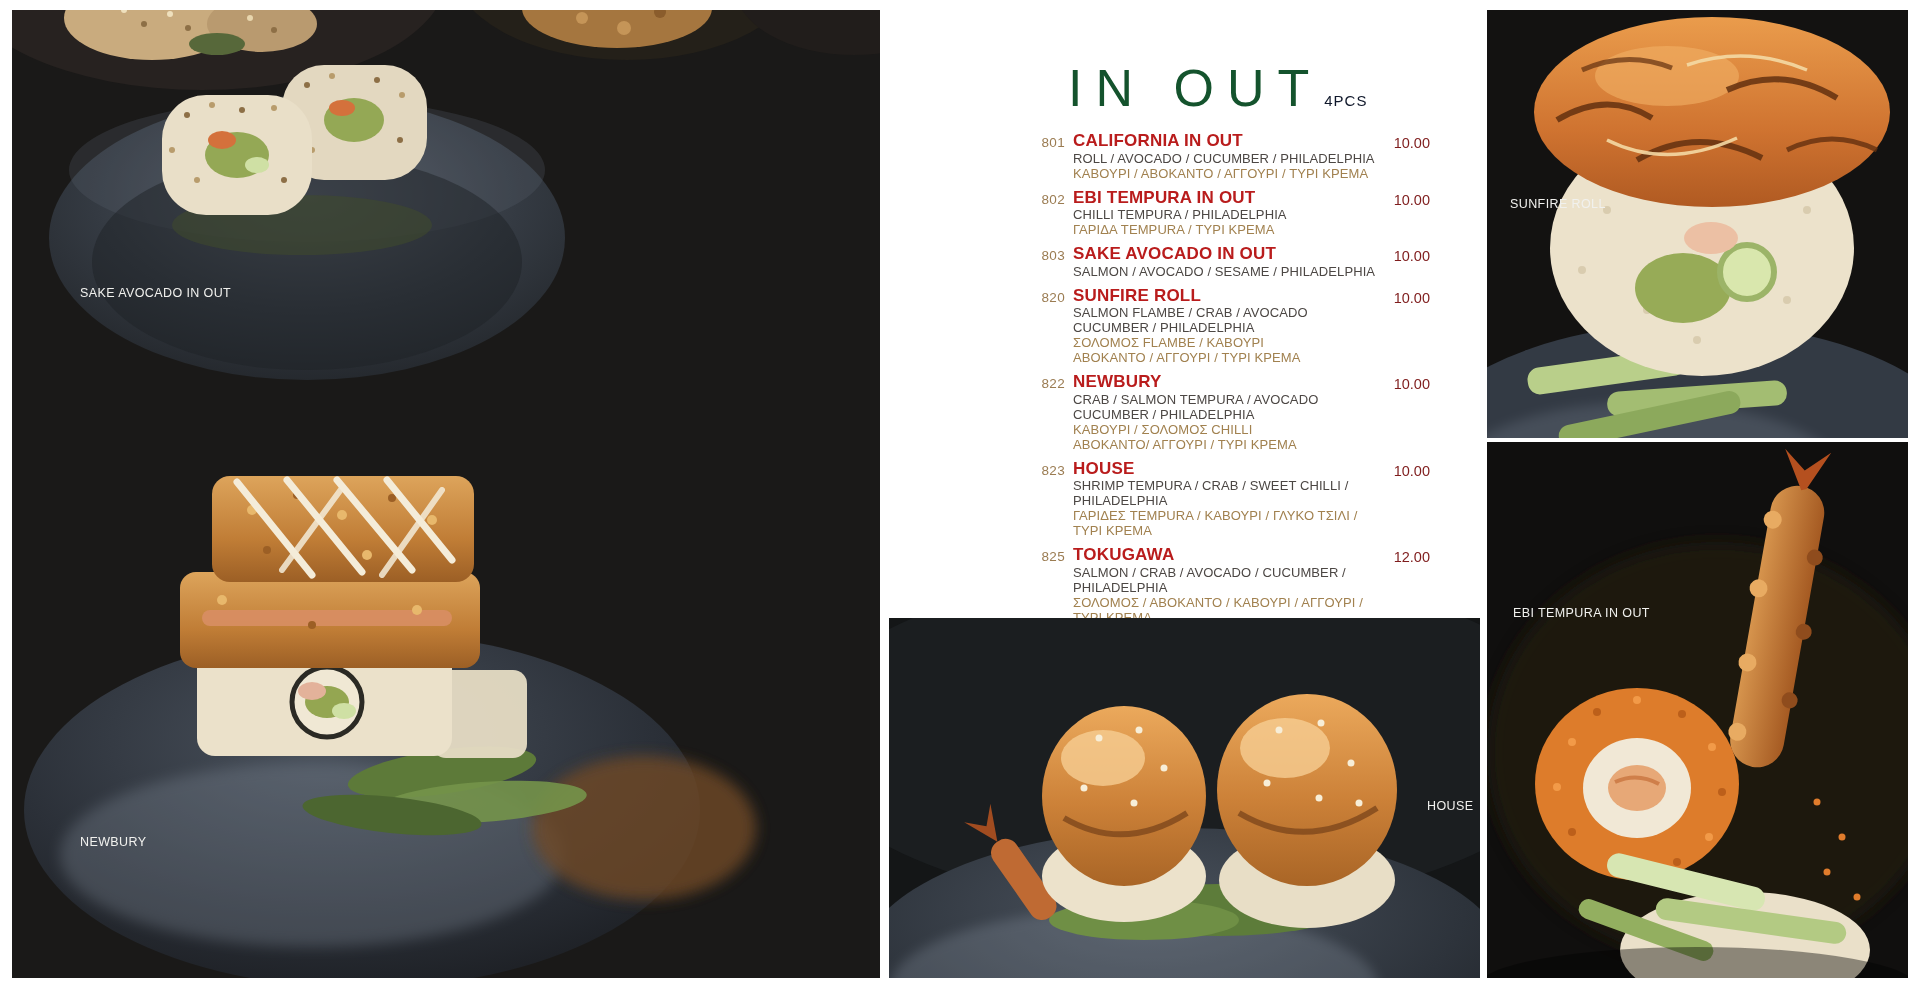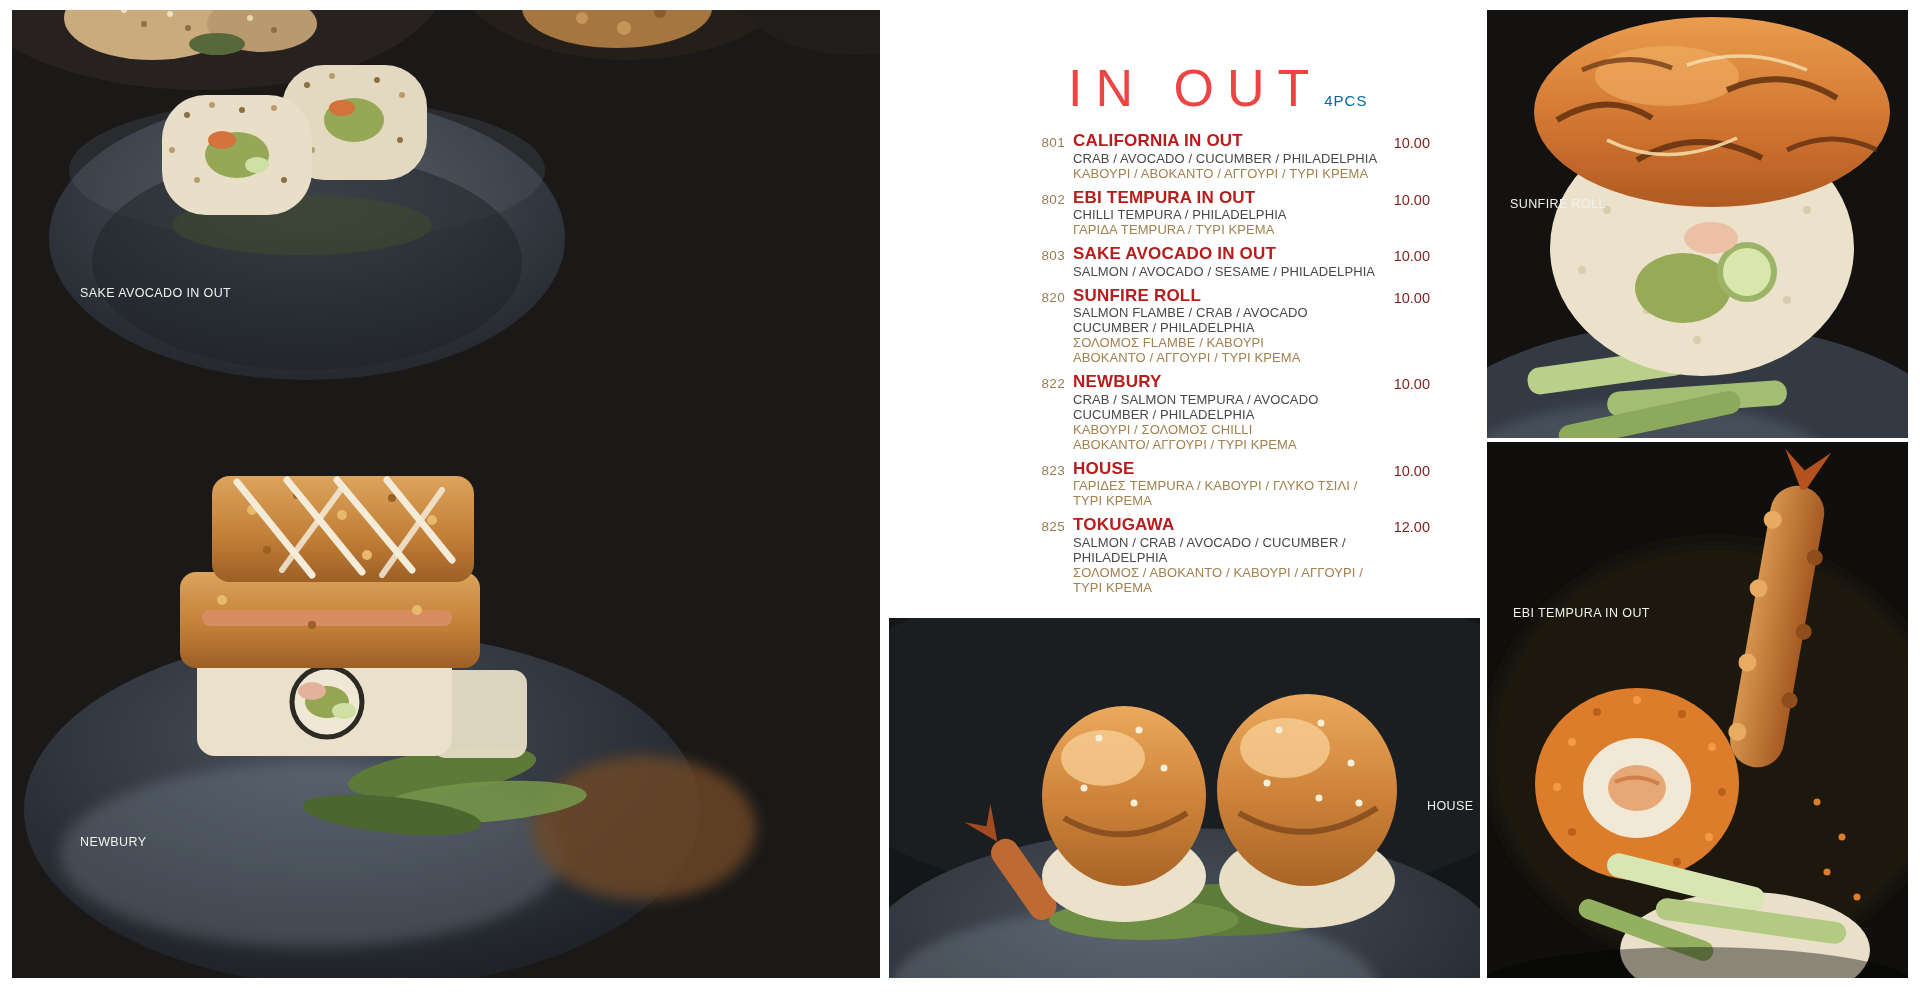--- a/index.html
+++ b/index.html
@@ -12,22 +12,22 @@
   
   .ph-left   {left:12px;  top:10px;  width:868px; height:968px;}
   .ph-house  {left:889px; top:618px; width:591px; height:360px;}
   .ph-sunfire{left:1487px;top:10px;  width:421px; height:428px;}
   .ph-ebi    {left:1487px;top:442px; width:421px; height:536px;}
 
   
   .menu-panel{position:absolute;left:882px;top:10px;width:601px;height:608px;background:#ffffff;}
   .menu-content{position:absolute;left:153px;top:48px;width:395px;}
   .title-row{margin-left:33px;white-space:nowrap;}
-  .title{font-size:52px;color:#ef4444;letter-spacing:13px;font-weight:400;}
-  .pcs{font-size:15px;color:#0369a1;letter-spacing:1px;margin-left:2px;}
+  .title{font-size:52px;color:#14532d;letter-spacing:13px;font-weight:400;}
+  .pcs{font-size:15px;color:#0f172a;letter-spacing:1px;margin-left:2px;}
   .items{margin-top:14px;}
   .item{position:relative;display:flex;margin-bottom:8px;}
   .num{width:30px;text-align:right;flex:0 0 30px;font-size:13.5px;color:#9b7c52;padding-top:3px;letter-spacing:.3px;}
   .mid{margin-left:8px;padding-right:52px;}
   .name{font-size:17px;font-weight:700;color:#b91c1c;line-height:18.5px;letter-spacing:.2px;}
   .en{font-size:13px;color:#4c4744;line-height:15px;letter-spacing:.1px;}
   .gr{font-size:13px;color:#a1814f;line-height:15px;letter-spacing:.1px;}
   .price{position:absolute;right:0;top:3px;font-size:14.5px;color:#7f1d1d;}
 </style>
 </head>
@@ -145,21 +145,21 @@
     <div class="menu-content">
       <div class="title-row">
         <span class="title">IN OUT</span><span class="pcs">4PCS</span>
       </div>
       <div class="items">
 
         <div class="item">
           <div class="num">801</div>
           <div class="mid">
             <div class="name">CALIFORNIA IN OUT</div>
-            <div class="en">CRAB / AVOCADO / CUCUMBER / PHILADELPHIA</div>
+            <div class="en">ROLL / AVOCADO / CUCUMBER / PHILADELPHIA</div>
             <div class="gr">ΚΑΒΟΥΡΙ / ΑΒΟΚΑΝΤΟ / ΑΓΓΟΥΡΙ / ΤΥΡΙ ΚΡΕΜΑ</div>
           </div>
           <div class="price">10.00</div>
         </div>
 
         <div class="item">
           <div class="num">802</div>
           <div class="mid">
             <div class="name">EBI TEMPURA IN OUT</div>
             <div class="en">CHILLI TEMPURA / PHILADELPHIA</div>
@@ -198,20 +198,21 @@
             <div class="gr">ΚΑΒΟΥΡΙ / ΣΟΛΟΜΟΣ CHILLI</div>
             <div class="gr">ΑΒΟΚΑΝΤΟ/ ΑΓΓΟΥΡΙ / ΤΥΡΙ ΚΡΕΜΑ</div>
           </div>
           <div class="price">10.00</div>
         </div>
 
         <div class="item">
           <div class="num">823</div>
           <div class="mid">
             <div class="name">HOUSE</div>
+            <div class="en">SHRIMP TEMPURA / CRAB / SWEET CHILLI / PHILADELPHIA</div>
             <div class="gr">ΓΑΡΙΔΕΣ TEMPURA / ΚΑΒΟΥΡΙ / ΓΛΥΚΟ ΤΣΙΛΙ / ΤΥΡΙ ΚΡΕΜΑ</div>
           </div>
           <div class="price">10.00</div>
         </div>
 
         <div class="item">
           <div class="num">825</div>
           <div class="mid">
             <div class="name">TOKUGAWA</div>
             <div class="en">SALMON / CRAB / AVOCADO / CUCUMBER / PHILADELPHIA</div>

